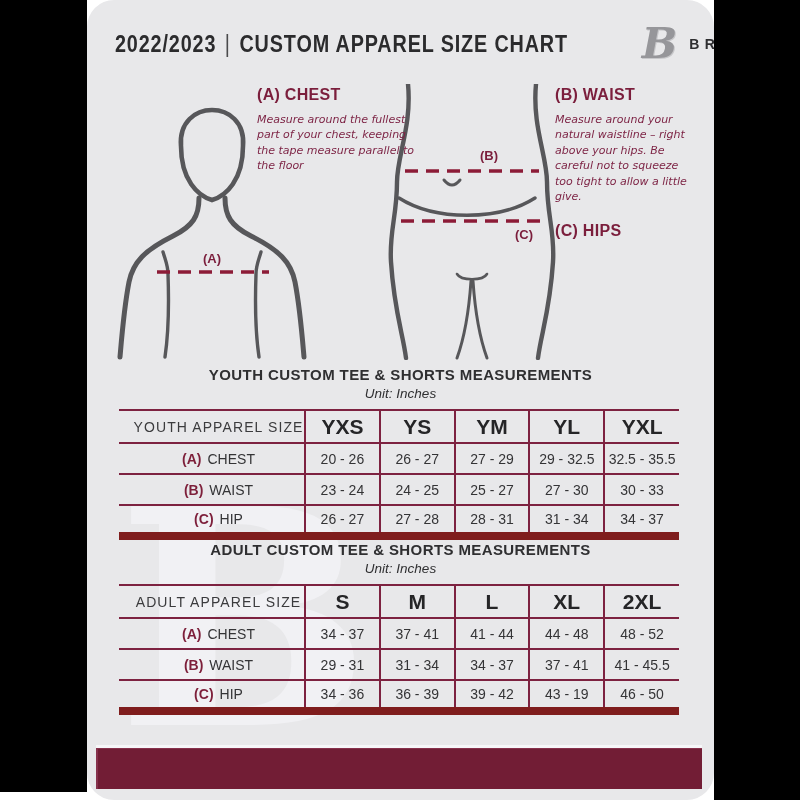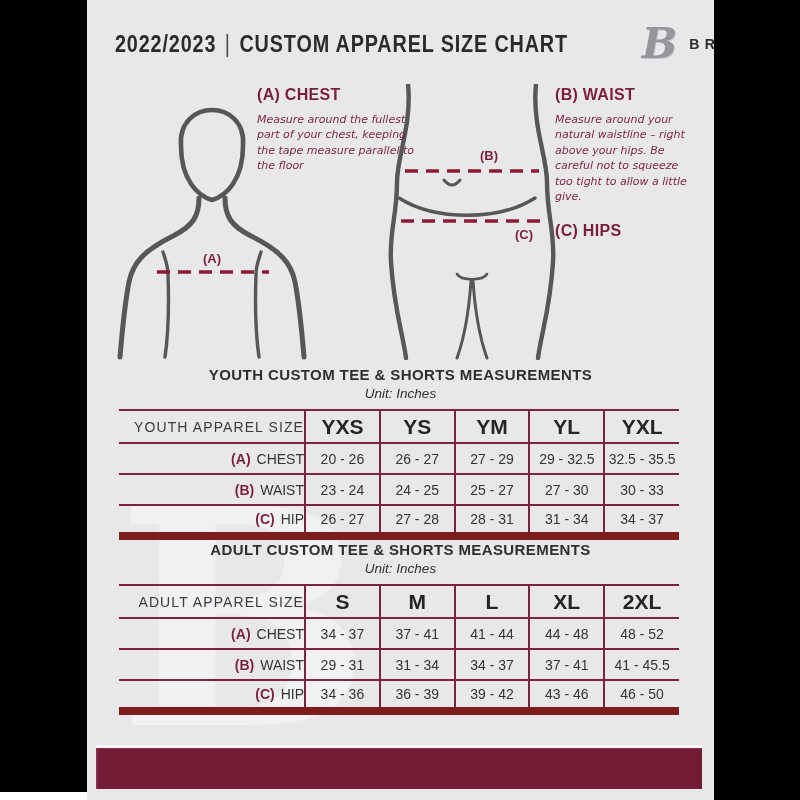--- a/index.html
+++ b/index.html
@@ -7,21 +7,21 @@
   body {
     position:relative; width:800px; height:800px; background:#ffffff;
     font-family:"Liberation Sans", sans-serif; overflow:hidden;
   }
   .band { position:absolute; top:0; background:#000; }
   .band-left  { left:0; width:87px; height:792px; }
   .band-right { left:714px; width:86px; height:800px; }
 
   .page {
     position:absolute; left:87px; top:0; width:627px; height:800px;
-    background:#e8e8ea; overflow:hidden;
+    background:#e8e8ea; overflow:hidden;border-radius:27px;
   }
 
   
   .hdr {
     position:absolute; left:28px; right:18px; top:22px; height:44px;
     display:flex; align-items:center; justify-content:space-between; z-index:2;
   }
   .hdr-left { display:inline-block; transform:scaleX(0.86); transform-origin:left center;
     white-space:nowrap; color:#2b2b2d; font-weight:700; font-size:23px; letter-spacing:1px; }
   .hdr-left .divider { font-weight:300; color:#4a4a4c; padding:0 10px; }
@@ -66,21 +66,21 @@
   table.size { position:absolute; left:32px; width:560px; border-collapse:collapse;
     table-layout:fixed; z-index:2; }
   #youth-table { top:409px; } #adult-table { top:584px; }
   table.size col.lbl { width:186px; }
   table.size tr { height:31px; }
   table.size tr.hdr-row { height:33px; }
   table.size td { border-top:2px solid #7d2240; color:#343436; font-size:14px;
     text-align:center; vertical-align:middle; background:transparent; }
   table.size tr:last-child td { border-bottom:8px solid #7f1d1d; }
   table.size td + td { border-left:2px solid #7d2240; }
-  table.size td.lbl { text-align:right; padding-left:14px; }
+  table.size td.lbl { text-align:center; padding-left:14px; }
   table.size td.size-hd { font-weight:700; font-size:21px; color:#252527; }
   table.size td.lbl.head { letter-spacing:1.1px; font-size:14px; color:#3b3b3d; }
   .pfx { color:#7d1f3a; font-weight:700; margin-right:6px; }
 
   
   .footer-bar { position:absolute; left:9px; top:748px; width:606px; height:41px;
     background:#721d35; box-shadow:0 -3px 0 #f6f6f8; z-index:2;
     border-left:2px solid #86314c; border-top:1px solid #86314c; }
 </style>
 </head>
@@ -220,21 +220,21 @@
       <td>31 - 34</td>
       <td>34 - 37</td>
       <td>37 - 41</td>
       <td>41 - 45.5</td>
     </tr>
     <tr>
       <td class="lbl"><span class="pfx">(C)</span><span>HIP</span></td>
       <td>34 - 36</td>
       <td>36 - 39</td>
       <td>39 - 42</td>
-      <td>43 - 46</td>
+      <td>43 - 19</td>
       <td>46 - 50</td>
     </tr>
   </tbody>
     </table>
 
   <div class="footer-bar"></div>
 
 </div>
 
 </body></html>

